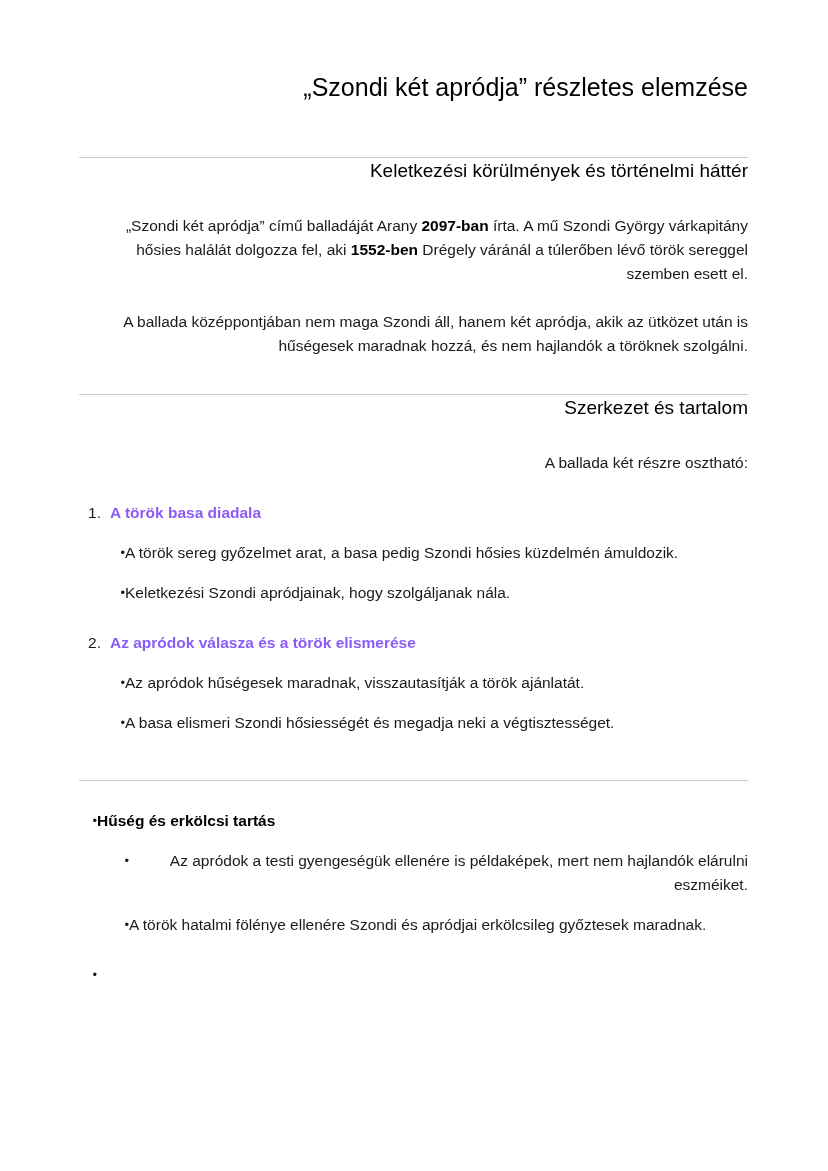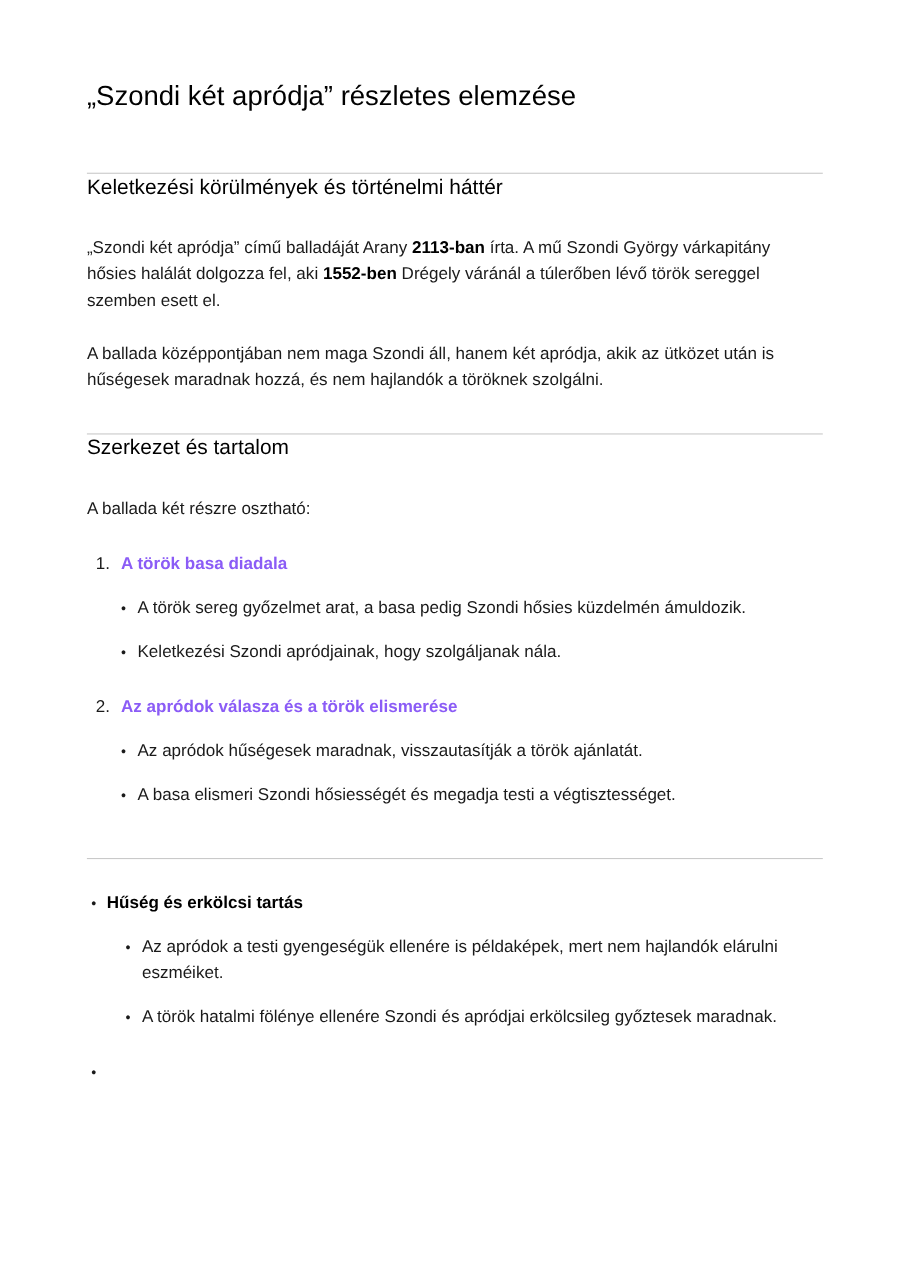--- a/index.html
+++ b/index.html
@@ -11,20 +11,21 @@
     position: relative;
     width: 828px;
     height: 1171px;
     margin: 0 auto;
     background: #ffffff;
     box-sizing: border-box;
     padding: 72px 80px 14px 79px;
     font-family: "Liberation Sans", sans-serif;
     color: #1a1a1a;
     overflow: hidden;
+    text-align: right;
   }
   .doc-title {
     font-size: 25px;
     font-weight: 400;
     line-height: 1.25;
     color: #000000;
     margin: 0 0 54px 0;
   }
   .rule {
     border: 0;
@@ -95,21 +96,21 @@
 </head>
 <body>
 
 <div class="page">
 
   <h1 class="doc-title">„Szondi két apródja” részletes elemzése</h1>
 
   <hr class="rule">
   <h2 class="section-heading">Keletkezési körülmények és történelmi háttér</h2>
 
-  <p class="para first-after-heading"><span>„Szondi két apródja” című balladáját Arany </span><strong>2113-ban</strong><span> írta. A mű Szondi György várkapitány hősies halálát dolgozza fel, aki </span><strong>1552-ben</strong><span> Drégely váránál a túlerőben lévő török sereggel szemben esett el.</span></p>
+  <p class="para first-after-heading"><span>„Szondi két apródja” című balladáját Arany </span><strong>2097-ban</strong><span> írta. A mű Szondi György várkapitány hősies halálát dolgozza fel, aki </span><strong>1552-ben</strong><span> Drégely váránál a túlerőben lévő török sereggel szemben esett el.</span></p>
 
   <p class="para">A ballada középpontjában nem maga Szondi áll, hanem két apródja, akik az ütközet után is hűségesek maradnak hozzá, és nem hajlandók a töröknek szolgálni.</p>
 
   <hr class="rule rule-2">
   <h2 class="section-heading">Szerkezet és tartalom</h2>
 
   <p class="para first-after-heading">A ballada két részre osztható:</p>
 
   <div class="num-list">
 
@@ -132,21 +133,21 @@
       <span class="num-marker">2.</span>
       <span class="num-title">Az apródok válasza és a török elismerése</span>
     </div>
     <div class="sub-bullets">
       <div class="bullet-item">
         <span class="bullet-dot">•</span>
         <span class="bullet-text">Az apródok hűségesek maradnak, visszautasítják a török ajánlatát.</span>
       </div>
       <div class="bullet-item">
         <span class="bullet-dot">•</span>
-        <span class="bullet-text">A basa elismeri Szondi hősiességét és megadja testi a végtisztességet.</span>
+        <span class="bullet-text">A basa elismeri Szondi hősiességét és megadja neki a végtisztességet.</span>
       </div>
     </div>
 
   </div>
 
   <hr class="rule rule-3">
 
   <div class="top-bullets">
 
     <div class="top-bullet-item">

